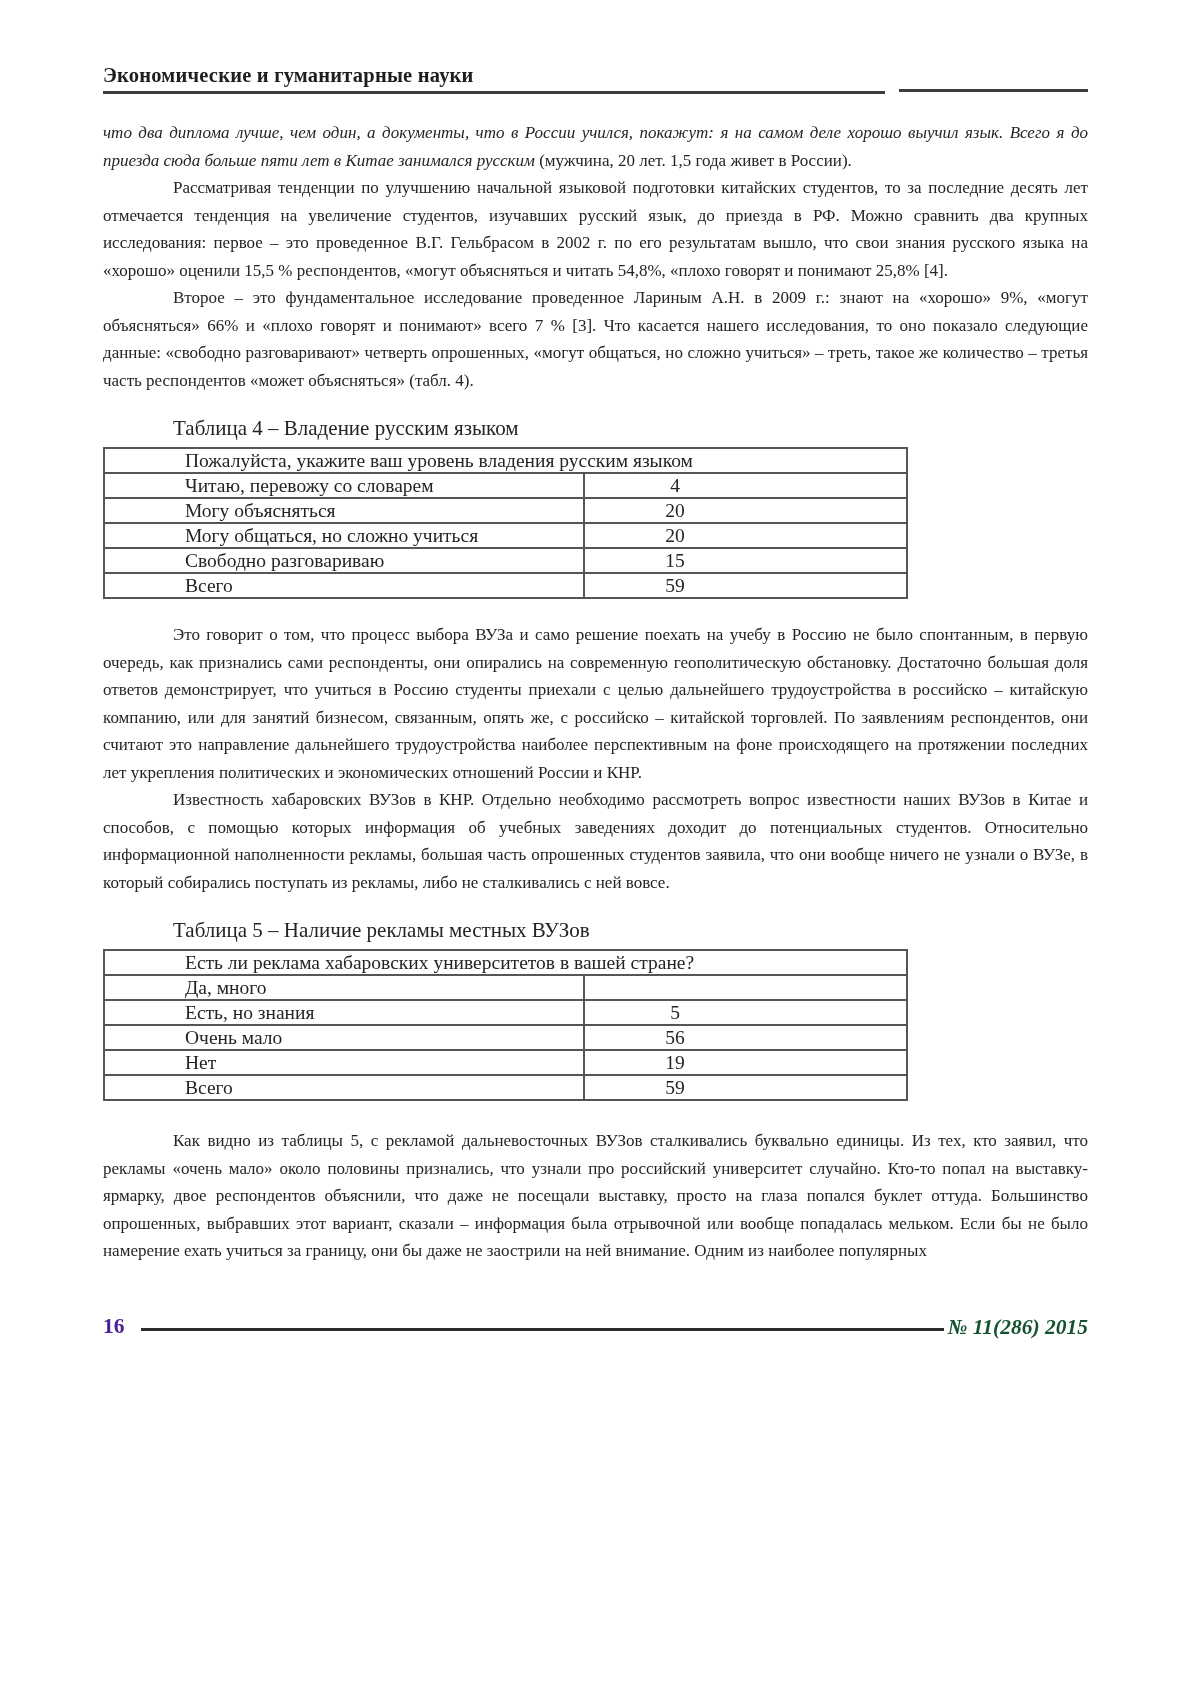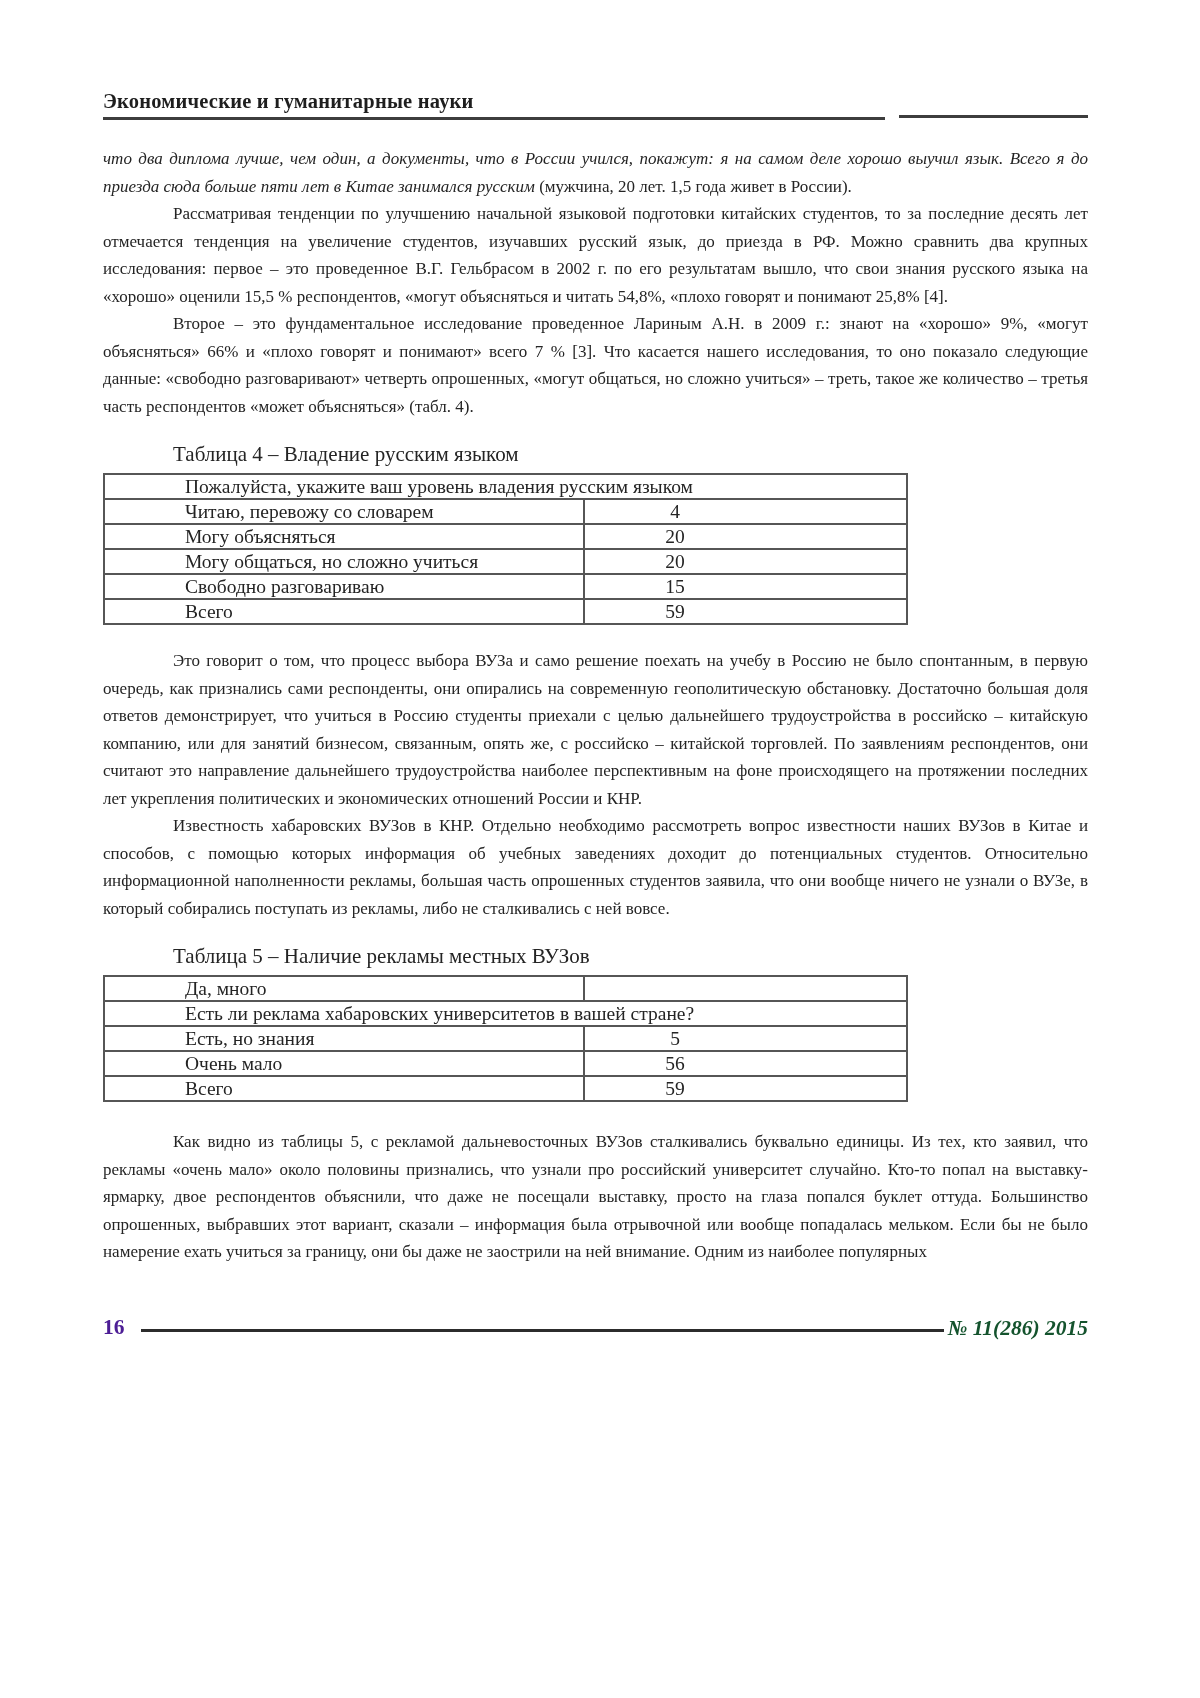--- a/index.html
+++ b/index.html
@@ -6,21 +6,21 @@
   .page {
     position: relative;
     width: 1200px;
     height: 1698px;
     margin: 0 auto;
     background: #ffffff;
     overflow: hidden;
     font-family: "Liberation Serif", "DejaVu Serif", serif;
     color: #242424;
     box-sizing: border-box;
-    padding: 88px 112px 0 103px;
+    padding: 62px 112px 0 103px;
   }
   
   .htitle {
     font-size: 20.5px;
     font-weight: bold;
     line-height: 26px;
     letter-spacing: 0.2px;
     color: #1e1e1e;
   }
   .hrule { position: relative; height: 6px; margin-top: 1px; }
@@ -159,38 +159,44 @@
   <p class="para"><span class="bd">Известность хабаровских ВУЗов в КНР. </span><span>Отдельно необходимо рассмотреть вопрос известности наших ВУЗов в Китае и способов, с помощью которых информация об учебных заведениях доходит до потенциальных студентов. Относительно информационной наполненности рекламы, большая часть опрошенных студентов заявила, что они вообще ничего не узнали о ВУЗе, в который собирались поступать из рекламы, либо не сталкивались с ней вовсе.</span></p>
 
   <p class="tcap">Таблица 5 – Наличие рекламы местных ВУЗов</p>
   <table class="stable">
     <colgroup>
         <col style="width:480px">
         <col>
       </colgroup>
     <tbody>
       <tr>
+        <td colspan="2">Есть ли реклама хабаровских университетов в вашей стране?</td>
+      </tr>
+      <tr>
         <td>Да, много</td>
         <td class="vcell">
             <div class="val"></div>
           </td>
       </tr>
       <tr>
-        <td colspan="2">Есть ли реклама хабаровских университетов в вашей стране?</td>
-      </tr>
-      <tr>
         <td>Есть, но знания</td>
         <td class="vcell">
             <div class="val">5</div>
           </td>
       </tr>
       <tr>
         <td>Очень мало</td>
         <td class="vcell">
             <div class="val">56</div>
+          </td>
+      </tr>
+      <tr>
+        <td>Нет</td>
+        <td class="vcell">
+            <div class="val">19</div>
           </td>
       </tr>
       <tr>
         <td>Всего</td>
         <td class="vcell">
             <div class="val">59</div>
           </td>
       </tr>
     </tbody>
   </table>

